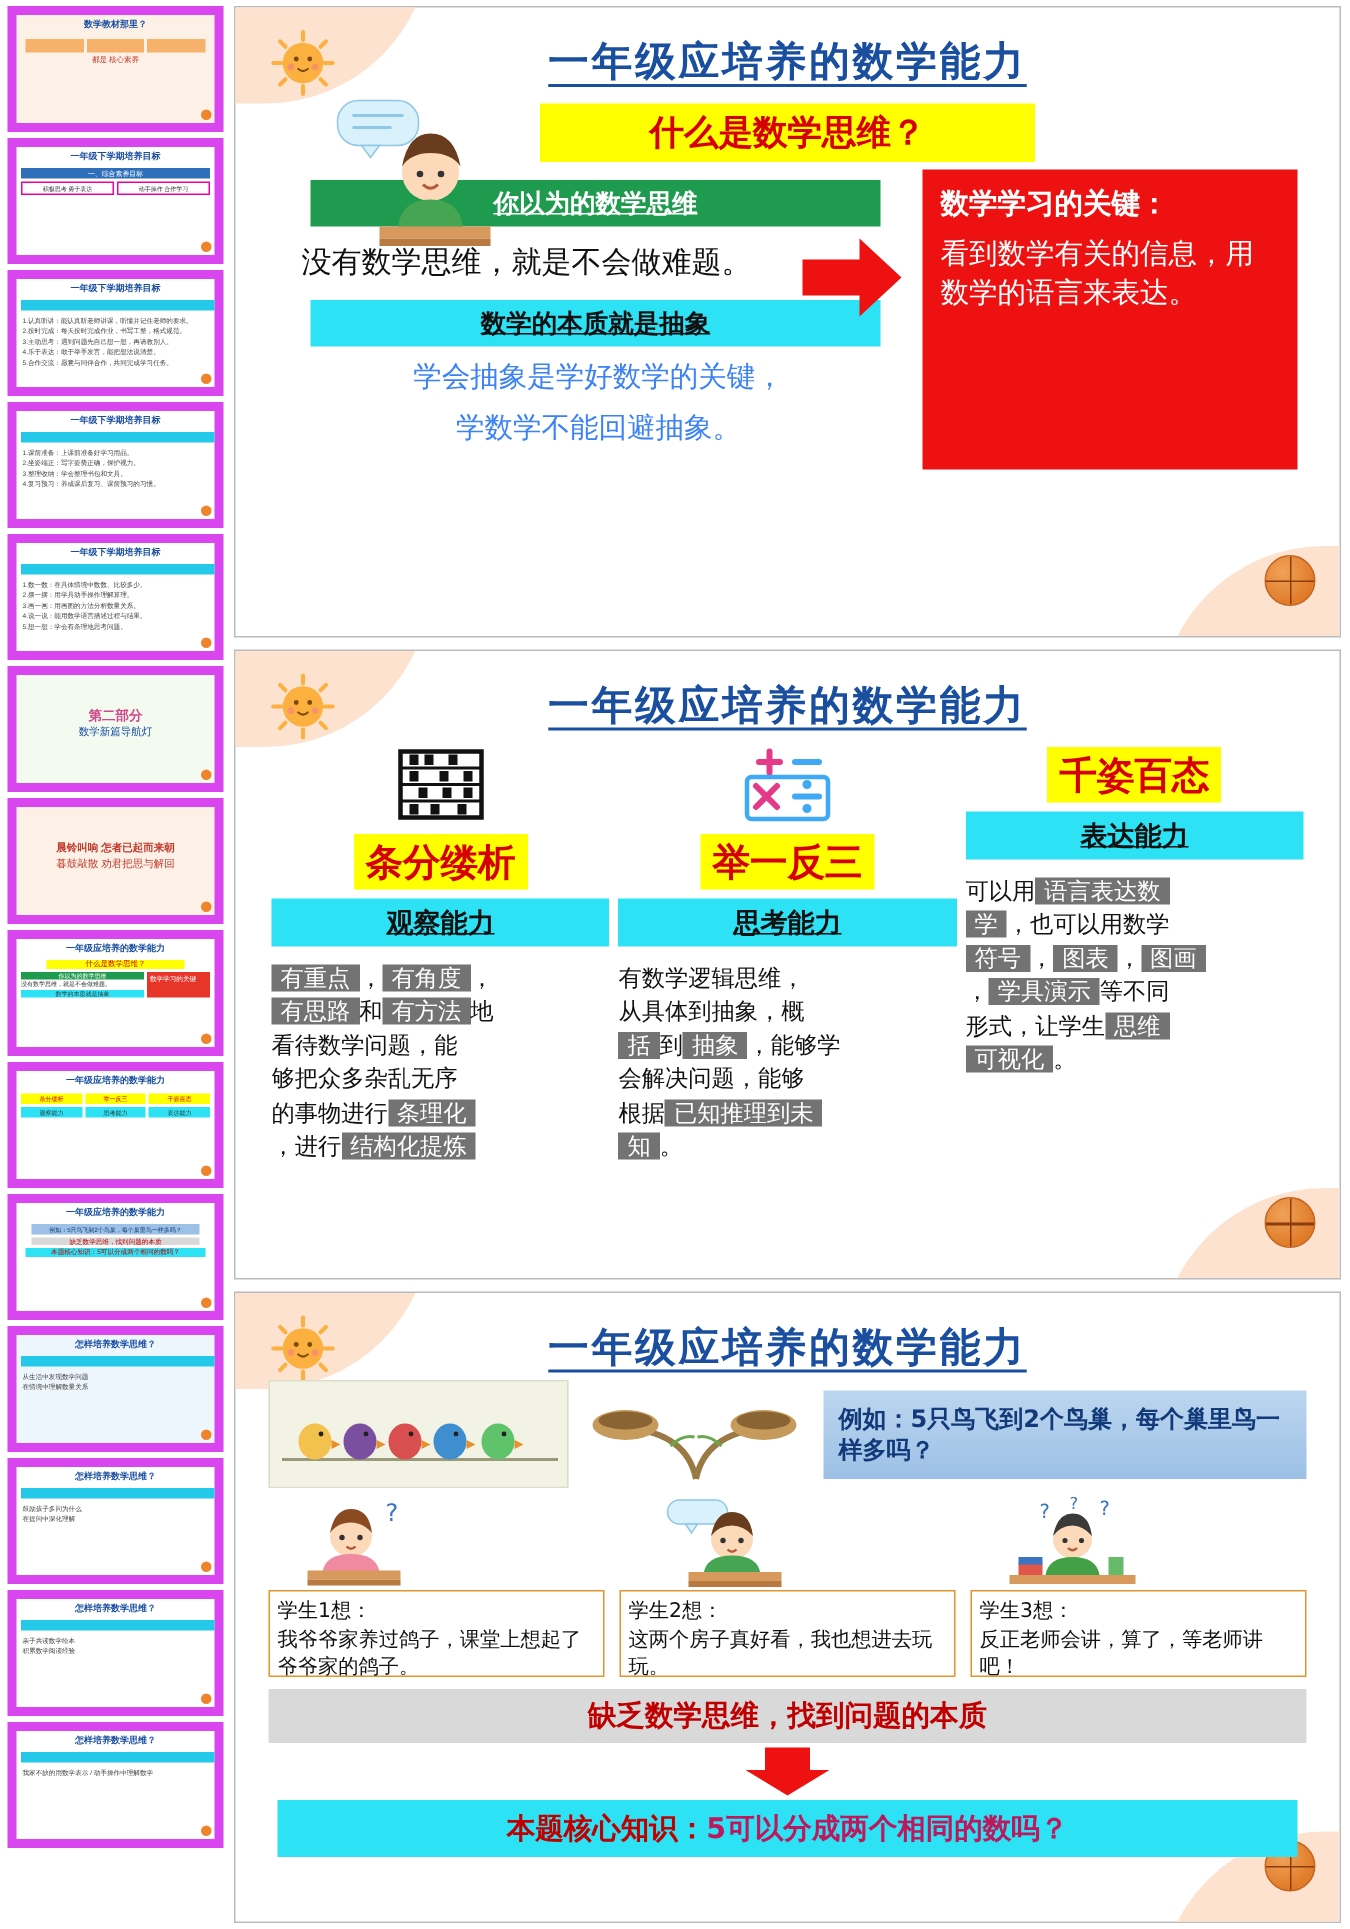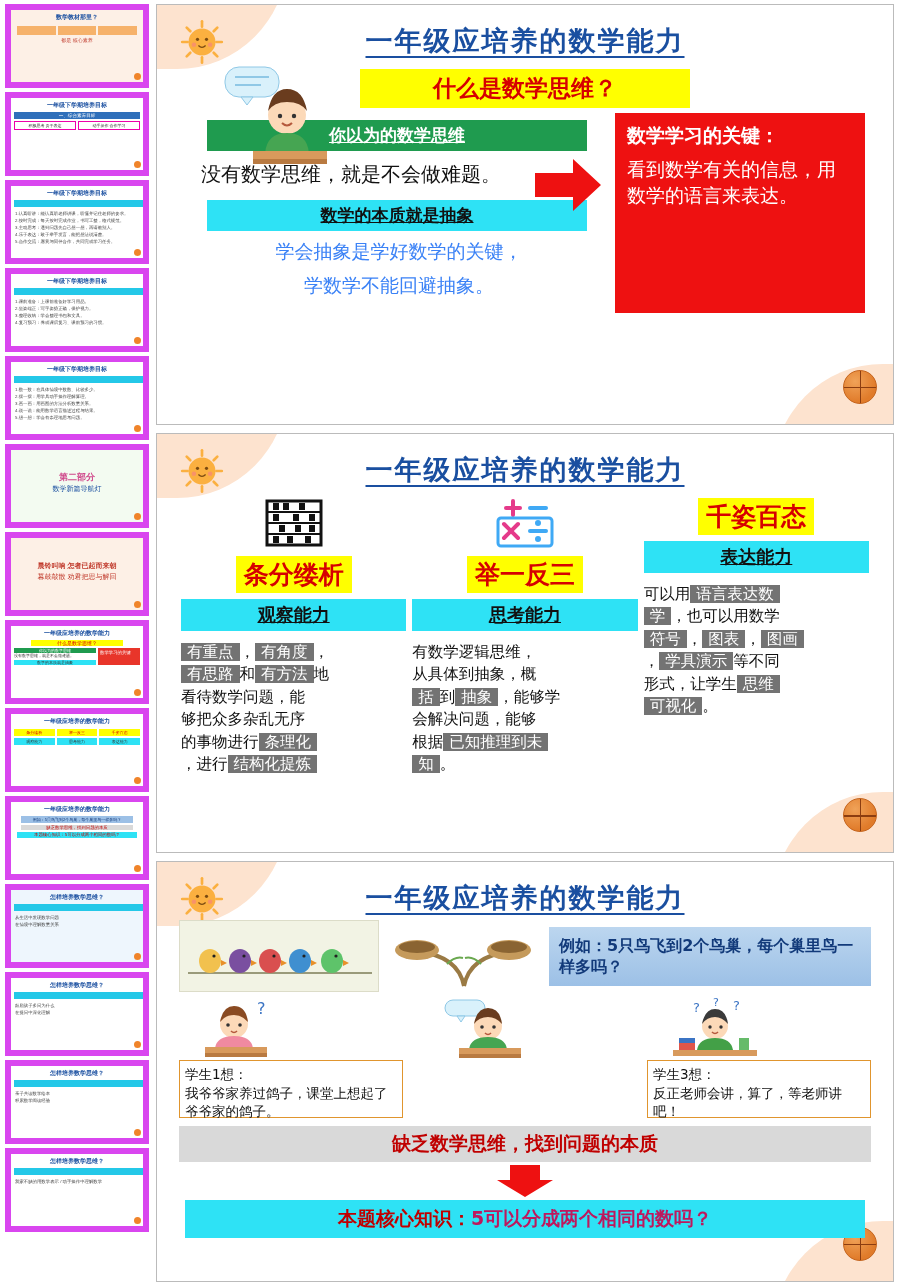--- a/index.html
+++ b/index.html
@@ -766,20 +766,24 @@
                 <circle cx="75" cy="28" r="14" fill="#fcd9b8"></circle>
                 <path d="M61 26 q3 -16 14 -16 q12 0 14 16 q-6 -7 -14 -7 q-9 0 -14 7z" fill="#6a3c1e"></path>
                 <circle cx="69" cy="29" r="1.8" fill="#333"></circle>
                   <circle cx="81" cy="29" r="1.8" fill="#333"></circle>
                 <path d="M72 35 q3 3 6 0" stroke="#b5593c" stroke-width="1.6" fill="none"></path>
                 <path d="M56 51 q2 -12 19 -12 q17 0 19 12 z" fill="#46a552"></path>
                 <rect x="46" y="50" width="62" height="6" fill="#d89a5c"></rect>
                 <rect x="46" y="56" width="62" height="4" fill="#b97a41"></rect>
               </svg>
             </div>
+            <div class="stu-box">
+              <div>学生2想：</div>
+              <div>这两个房子真好看，我也想进去玩玩。</div>
+            </div>
           </div>
 
           <div class="stu">
             <div class="stu-art">
               <svg width="150" height="62" viewBox="0 0 150 62">
                 <text x="46" y="14" font-size="13" fill="#3b74c4" font-family="DejaVu Sans, sans-serif">?</text>
                 <text x="86" y="12" font-size="13" fill="#3b74c4" font-family="DejaVu Sans, sans-serif">?</text>
                 <text x="66" y="8" font-size="11" fill="#3b74c4" font-family="DejaVu Sans, sans-serif">?</text>
                 <circle cx="68" cy="28" r="13" fill="#fcd9b8"></circle>
                 <path d="M55 26 q3 -15 13 -15 q11 0 13 15 q-6 -7 -13 -7 q-8 0 -13 7z" fill="#3a3a3a"></path>

